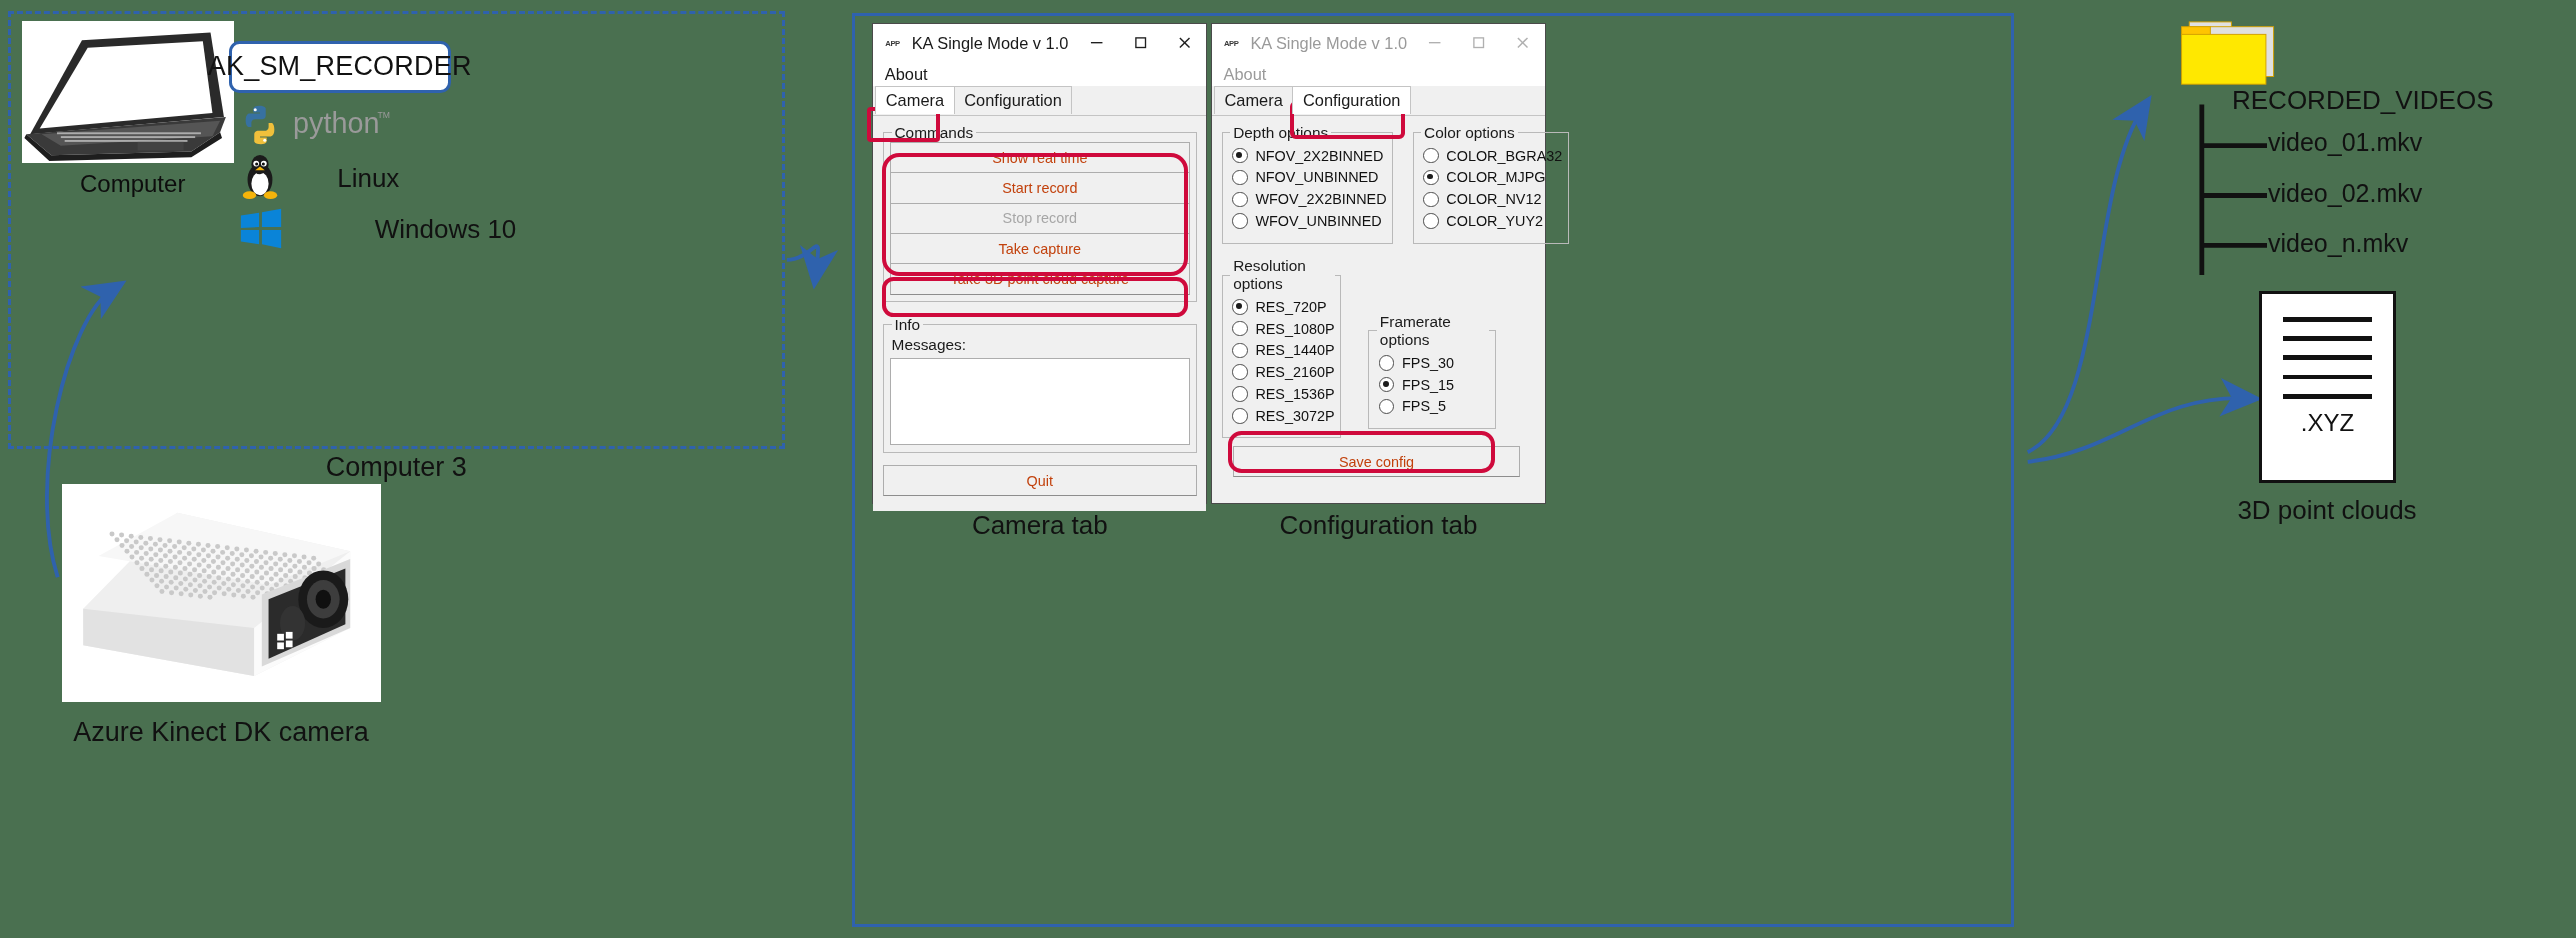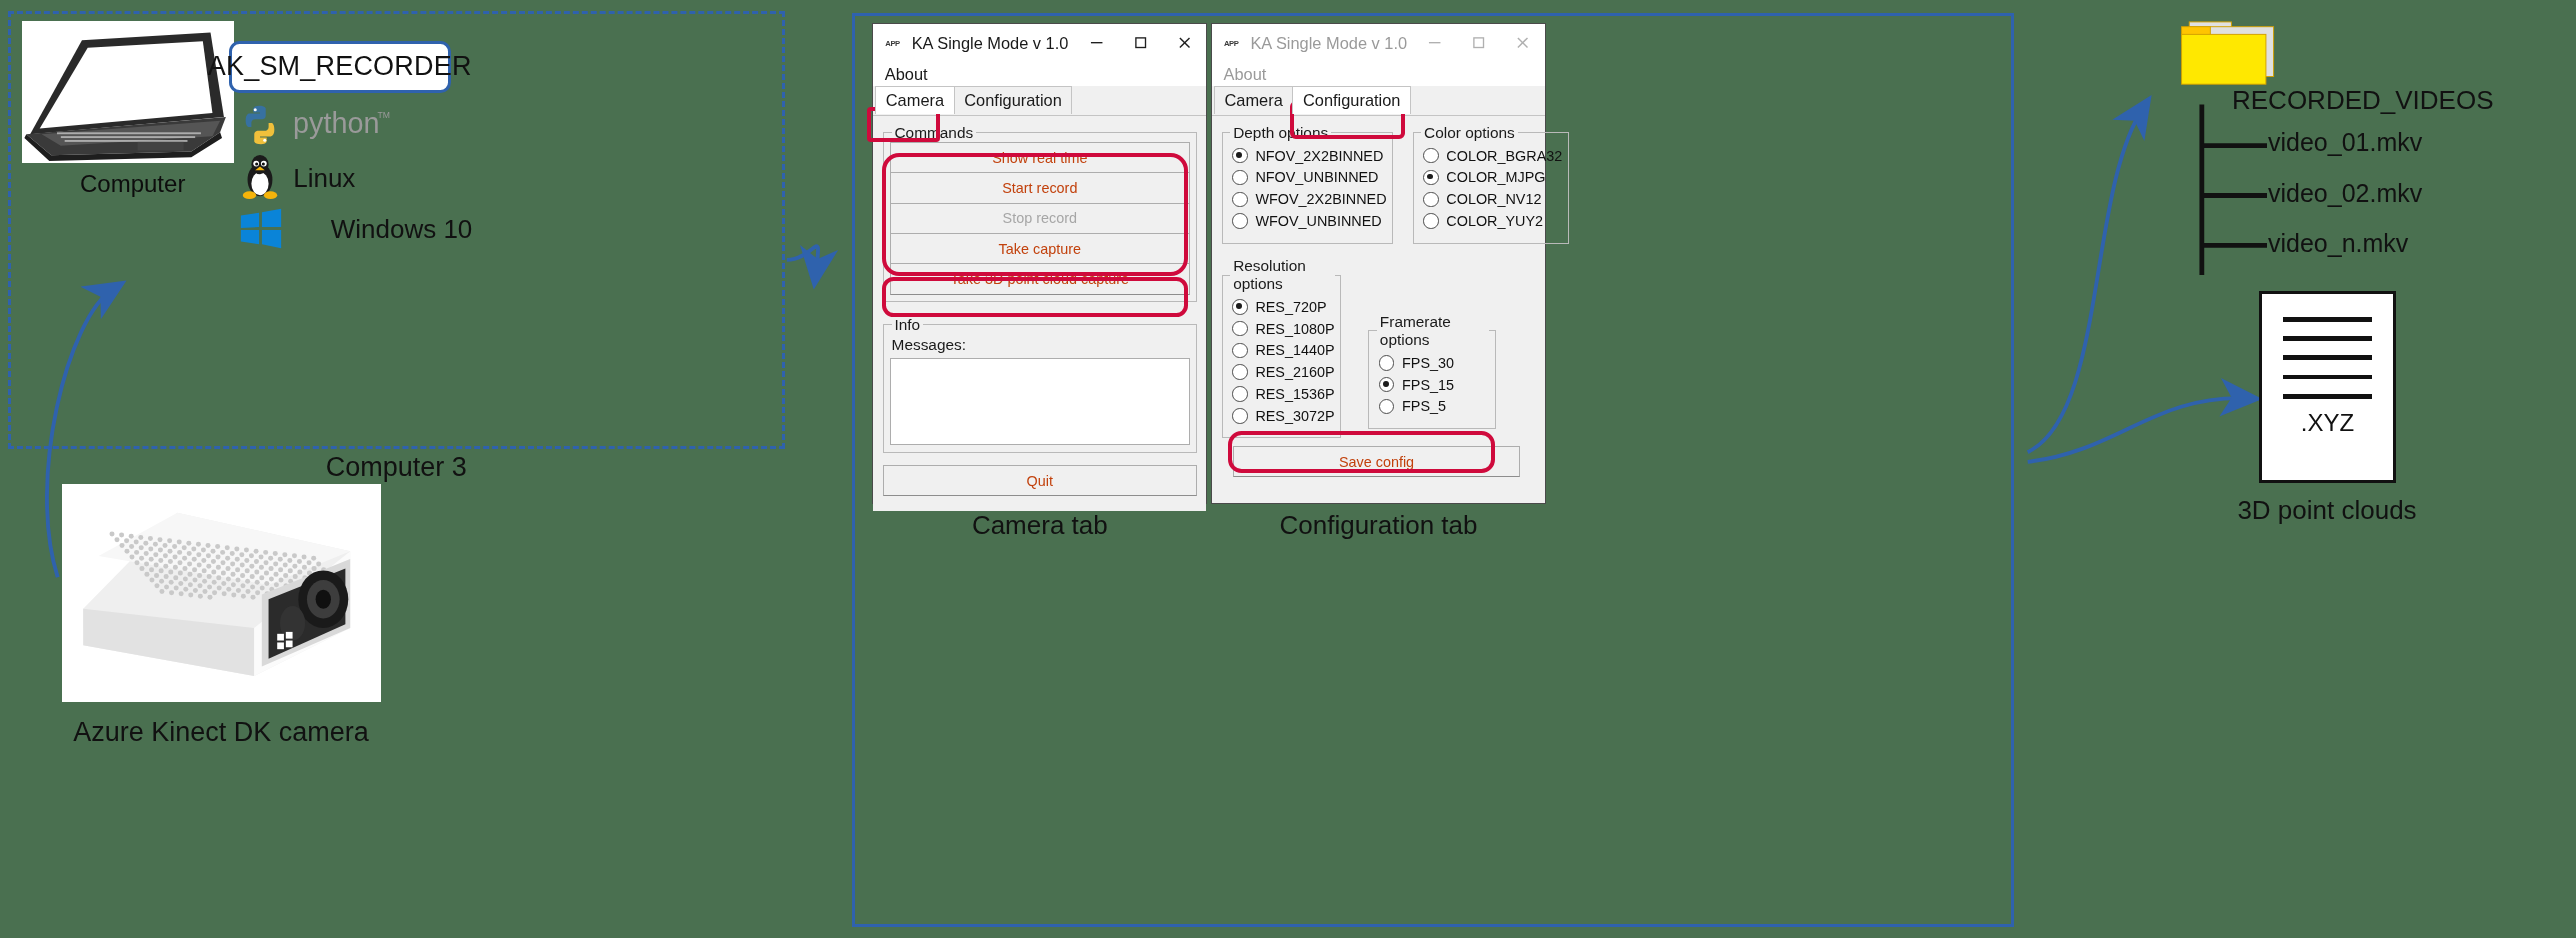--- a/index.html
+++ b/index.html
@@ -38,21 +38,21 @@
     display:flex;align-items:center;justify-content:center;
   }
   #ak-badge span{
     font-size:27px;color:#111;letter-spacing:0.2px;white-space:nowrap;
   }
 
   .os-row{display:flex;align-items:center;gap:11.5px;}
   #python-row{left:227px;top:89px;justify-content:flex-end;}
   #linux-row{left:227px;top:140px;}
   #win-row{left:227px;top:191px;gap:47px;}
-  .os-label{font-size:26px;color:#111;}
+  .os-label{font-size:26px;color:#111;margin-left:44px;}
 
   #computer1-caption{
     left:7.7px;top:452px;width:777px;text-align:center;
     font-size:27px;color:#111;
   }
 
   
   #kinect-photo{
     left:62px;top:484px;width:319px;height:218px;
     background:#ffffff;overflow:hidden;

